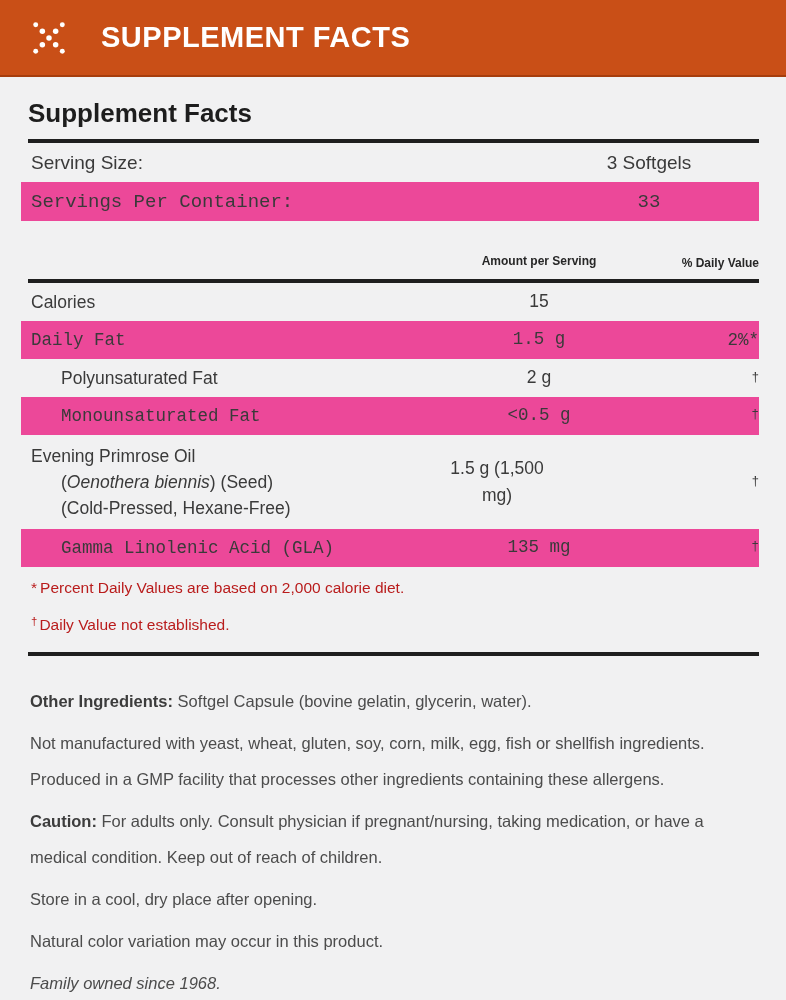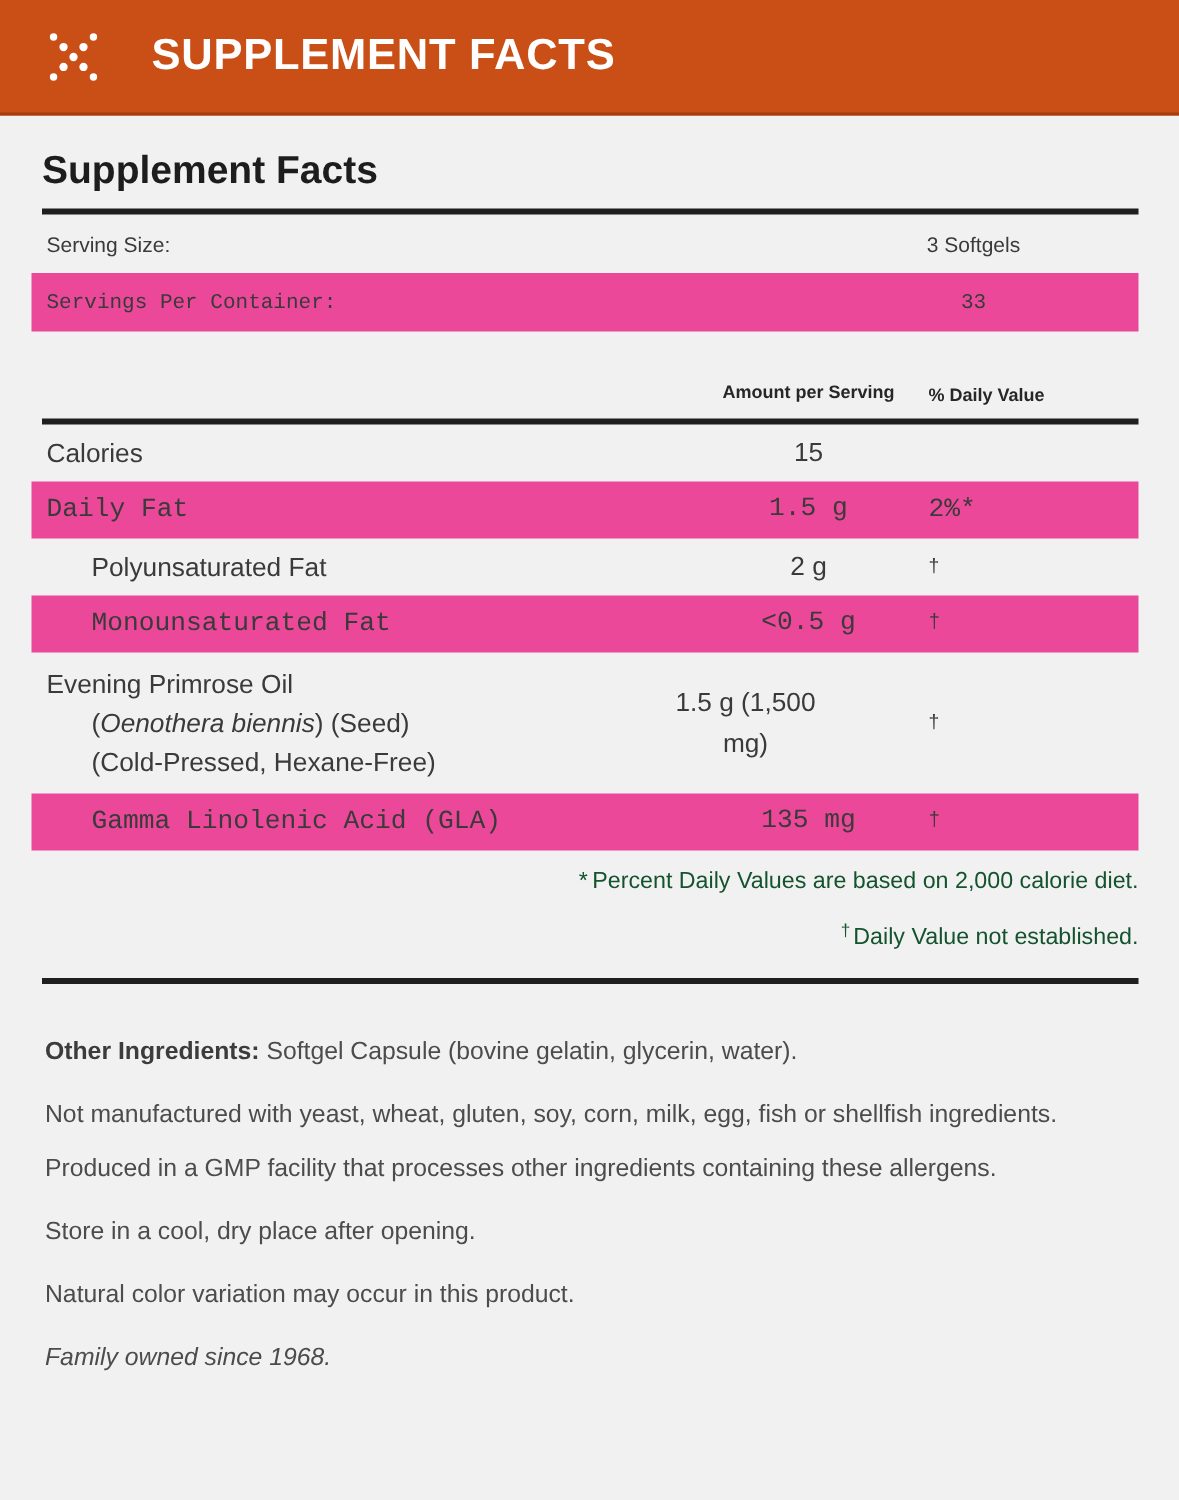--- a/index.html
+++ b/index.html
@@ -44,21 +44,21 @@
     background: #1f1f1f;
     margin-left: 7px;
   }
 
   
   .serving-row {
     display: grid;
     grid-template-columns: 1fr 220px;
     align-items: center;
     min-height: 39px;
-    font-size: 14px;
+    font-size: 19px;
     color: #3a3a3a;
   }
   .serving-row .label { padding-left: 10px; }
   .serving-row .value { text-align: center; }
   .stripe { background: #ec4899; font-family: Liberation Mono, monospace; }
 
   .spacer { height: 32px; }
 
   
   .nrow {
@@ -68,36 +68,36 @@
     min-height: 38px;
     font-size: 17.5px;
     color: #3a3a3a;
   }
   .nrow.tall { padding: 8px 0; gap: 42px; }
   .cell-name { padding-left: 10px; line-height: 26px; }
   .cell-name.indent { padding-left: 40px; }
   .subline { padding-left: 30px; }
   .cell-amount { text-align: center; }
   .cell-amount .amt-inner { display: inline-block; max-width: 120px; line-height: 1.55; }
-  .cell-dv { text-align: left; }
+  .cell-dv { text-align: right; }
   .cell-dv.is-dagger { font-size: 13px; padding-bottom: 3px; }
 
   .col-header {
     display: grid;
     grid-template-columns: 1fr 160px 140px;
     align-items: end;
     padding-bottom: 9px;
     font-size: 12px;
     font-weight: bold;
     color: #272727;
   }
   .col-header .cell-amount span { display: inline-block; max-width: 125px; line-height: 1.4; }
 
   
-  .footnotes { padding: 11px 0 4px 10px; font-size: 15.5px; color: #14532d; text-align: right; }
+  .footnotes { padding: 11px 0 4px 10px; font-size: 15.5px; color: #b91c1c; }
   .footnote { margin: 0 0 13px; line-height: 20px; }
   .fn-marker { margin-right: 3px; }
   .fn-marker.sup { font-size: 11.5px; vertical-align: 5px; margin-right: 2px; }
 
   
   .details {
     margin: 27px 7px 0 9px;
     font-size: 16.5px;
     line-height: 36px;
     color: #4c4c4c;
@@ -196,18 +196,22 @@
     </div>
 
   <div class="rule"></div>
 
   <section class="details">
     <p>
       <span class="lbl">Other Ingredients:</span>
       <span>Softgel Capsule (bovine gelatin, glycerin, water).</span>
     </p>
     <p>Not manufactured with yeast, wheat, gluten, soy, corn, milk, egg, fish or shellfish ingredients. Produced in a GMP facility that processes other ingredients containing these allergens.</p>
+    <p>
+      <span class="lbl">Caution:</span>
+      <span>For adults only. Consult physician if pregnant/nursing, taking medication, or have a medical condition. Keep out of reach of children.</span>
+    </p>
     <p>Store in a cool, dry place after opening.</p>
     <p>Natural color variation may occur in this product.</p>
     <p class="tagline">Family owned since 1968.</p>
   </section>
 
 </main>
 
 </body></html>

